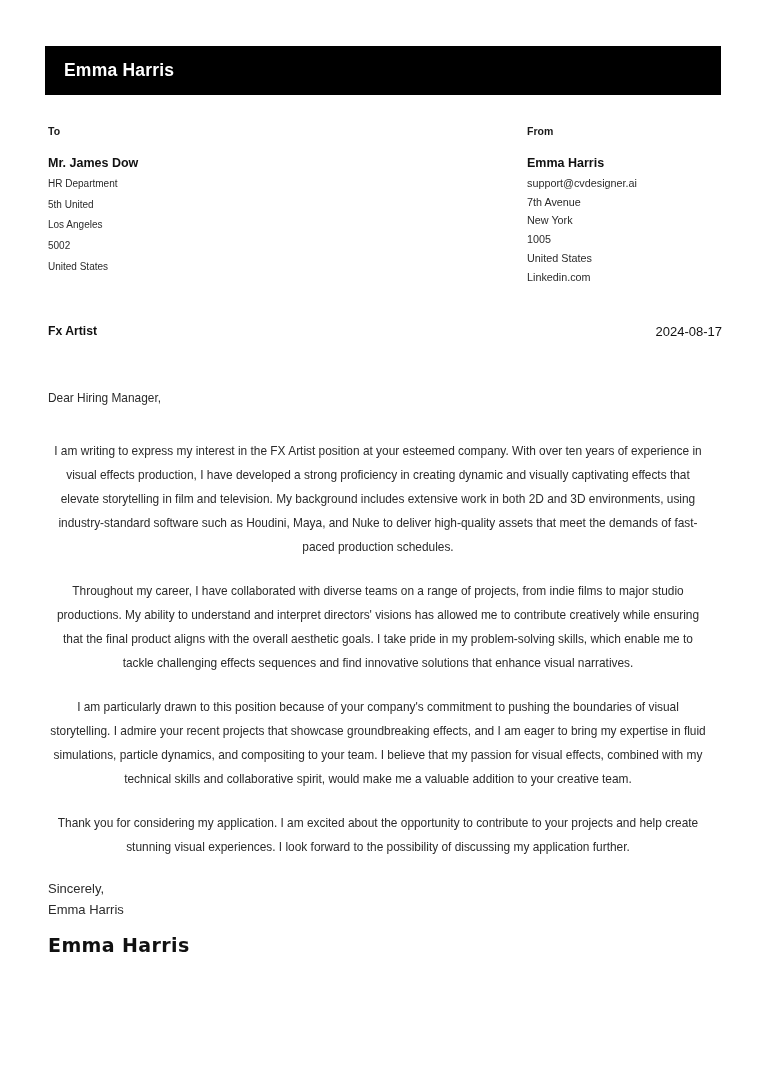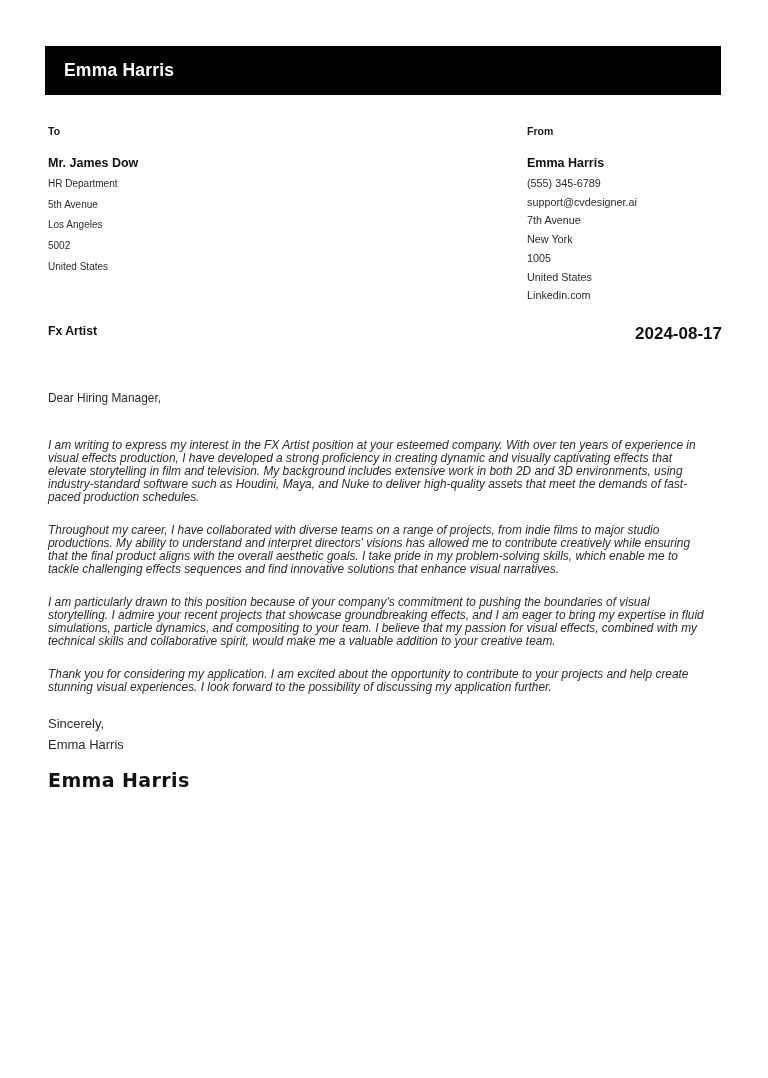--- a/index.html
+++ b/index.html
@@ -89,45 +89,44 @@
     display: flex;
     justify-content: space-between;
     align-items: flex-start;
   }
   .subject-title {
     font-size: 12.2px;
     font-weight: bold;
     color: #111111;
   }
   .subject-date {
-    font-size: 17px;
-    font-weight: bold;
+    font-size: 13px;
+    font-weight: normal;
     color: #111111;
   }
 
   
   .letter {
     position: absolute;
     left: 48px;
     top: 388px;
     width: 660px;
   }
   .salutation {
     font-size: 11.9px;
     color: #2b2b2b;
     line-height: 20.8px;
     margin: 0 0 30px 0;
   }
   .para {
     font-size: 11.9px;
     color: #2b2b2b;
-    line-height: 13px;
+    line-height: 24px;
     margin: 0 0 20px 0;
-    text-align: left;
-    font-style: italic;
+    text-align: center;
   }
   .closing {
     font-size: 13px;
     color: #2b2b2b;
     line-height: 20.85px;
     margin: 10px 0 0 0;
   }
   .closing div { display: block; }
 
   .signature {
@@ -147,30 +146,29 @@
   <div class="header-bar">
     <span class="header-name">Emma Harris</span>
   </div>
 
   <div class="addresses">
 
     <div class="addr-col to">
       <div class="addr-label">To</div>
       <div class="addr-name">Mr. James Dow</div>
       <div class="addr-line">HR Department</div>
-      <div class="addr-line">5th Avenue</div>
+      <div class="addr-line">5th United</div>
       <div class="addr-line">Los Angeles</div>
       <div class="addr-line">5002</div>
       <div class="addr-line">United States</div>
     </div>
 
     <div class="addr-col from">
       <div class="addr-label">From</div>
       <div class="addr-name">Emma Harris</div>
-      <div class="addr-line">(555) 345-6789</div>
       <div class="addr-line">support@cvdesigner.ai</div>
       <div class="addr-line">7th Avenue</div>
       <div class="addr-line">New York</div>
       <div class="addr-line">1005</div>
       <div class="addr-line">United States</div>
       <div class="addr-line">Linkedin.com</div>
     </div>
 
   </div>
 

